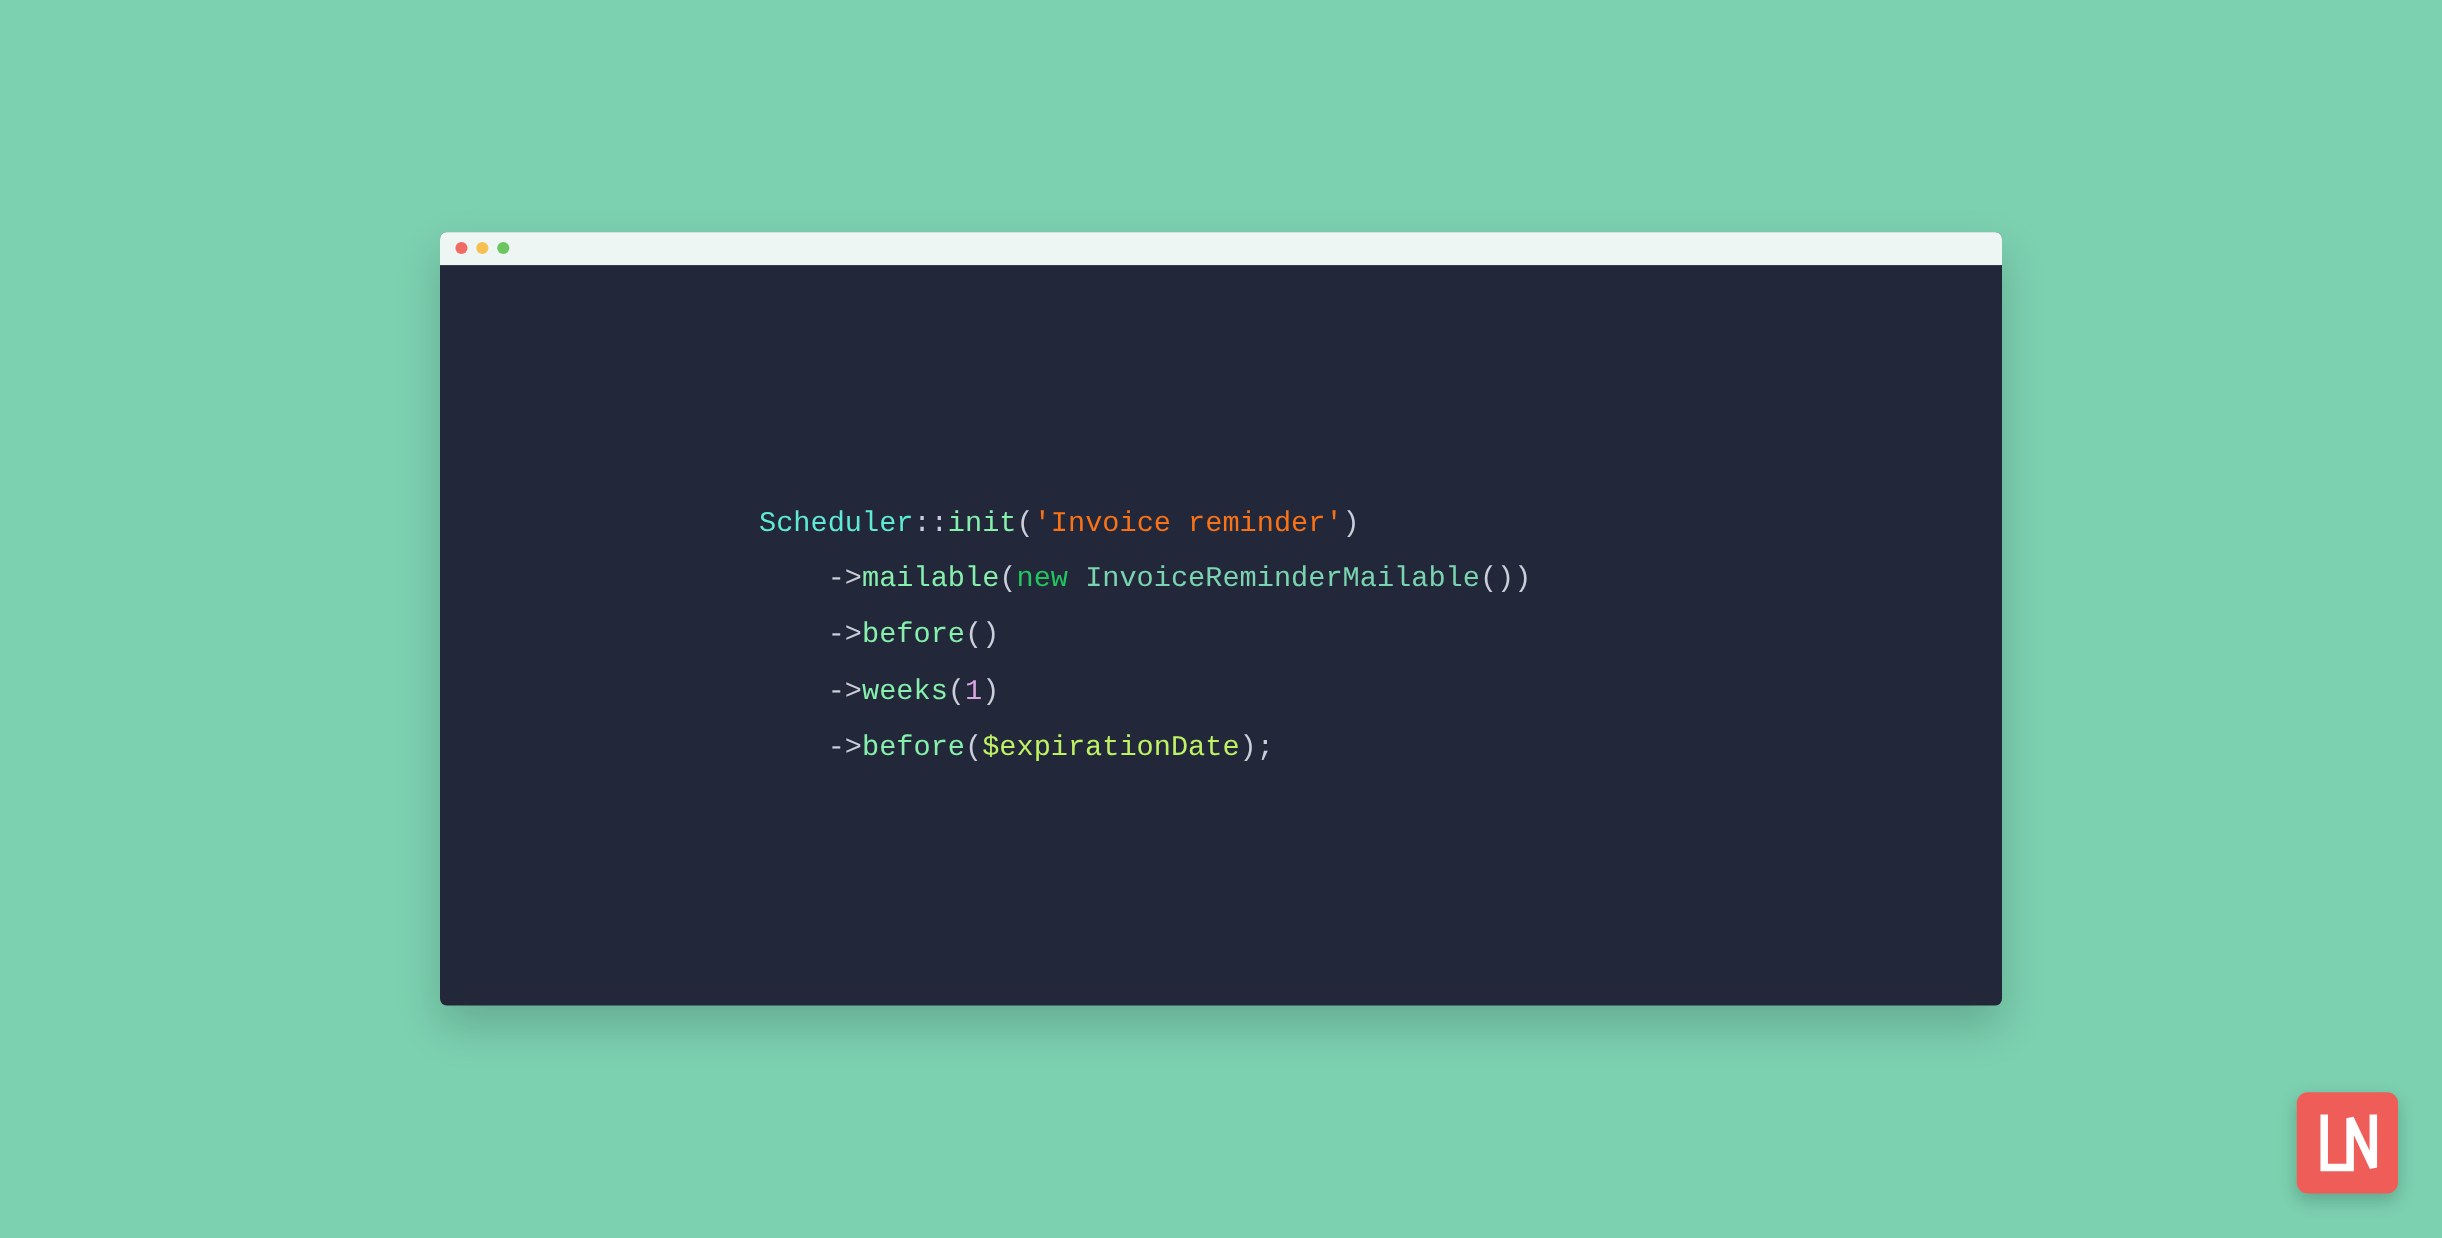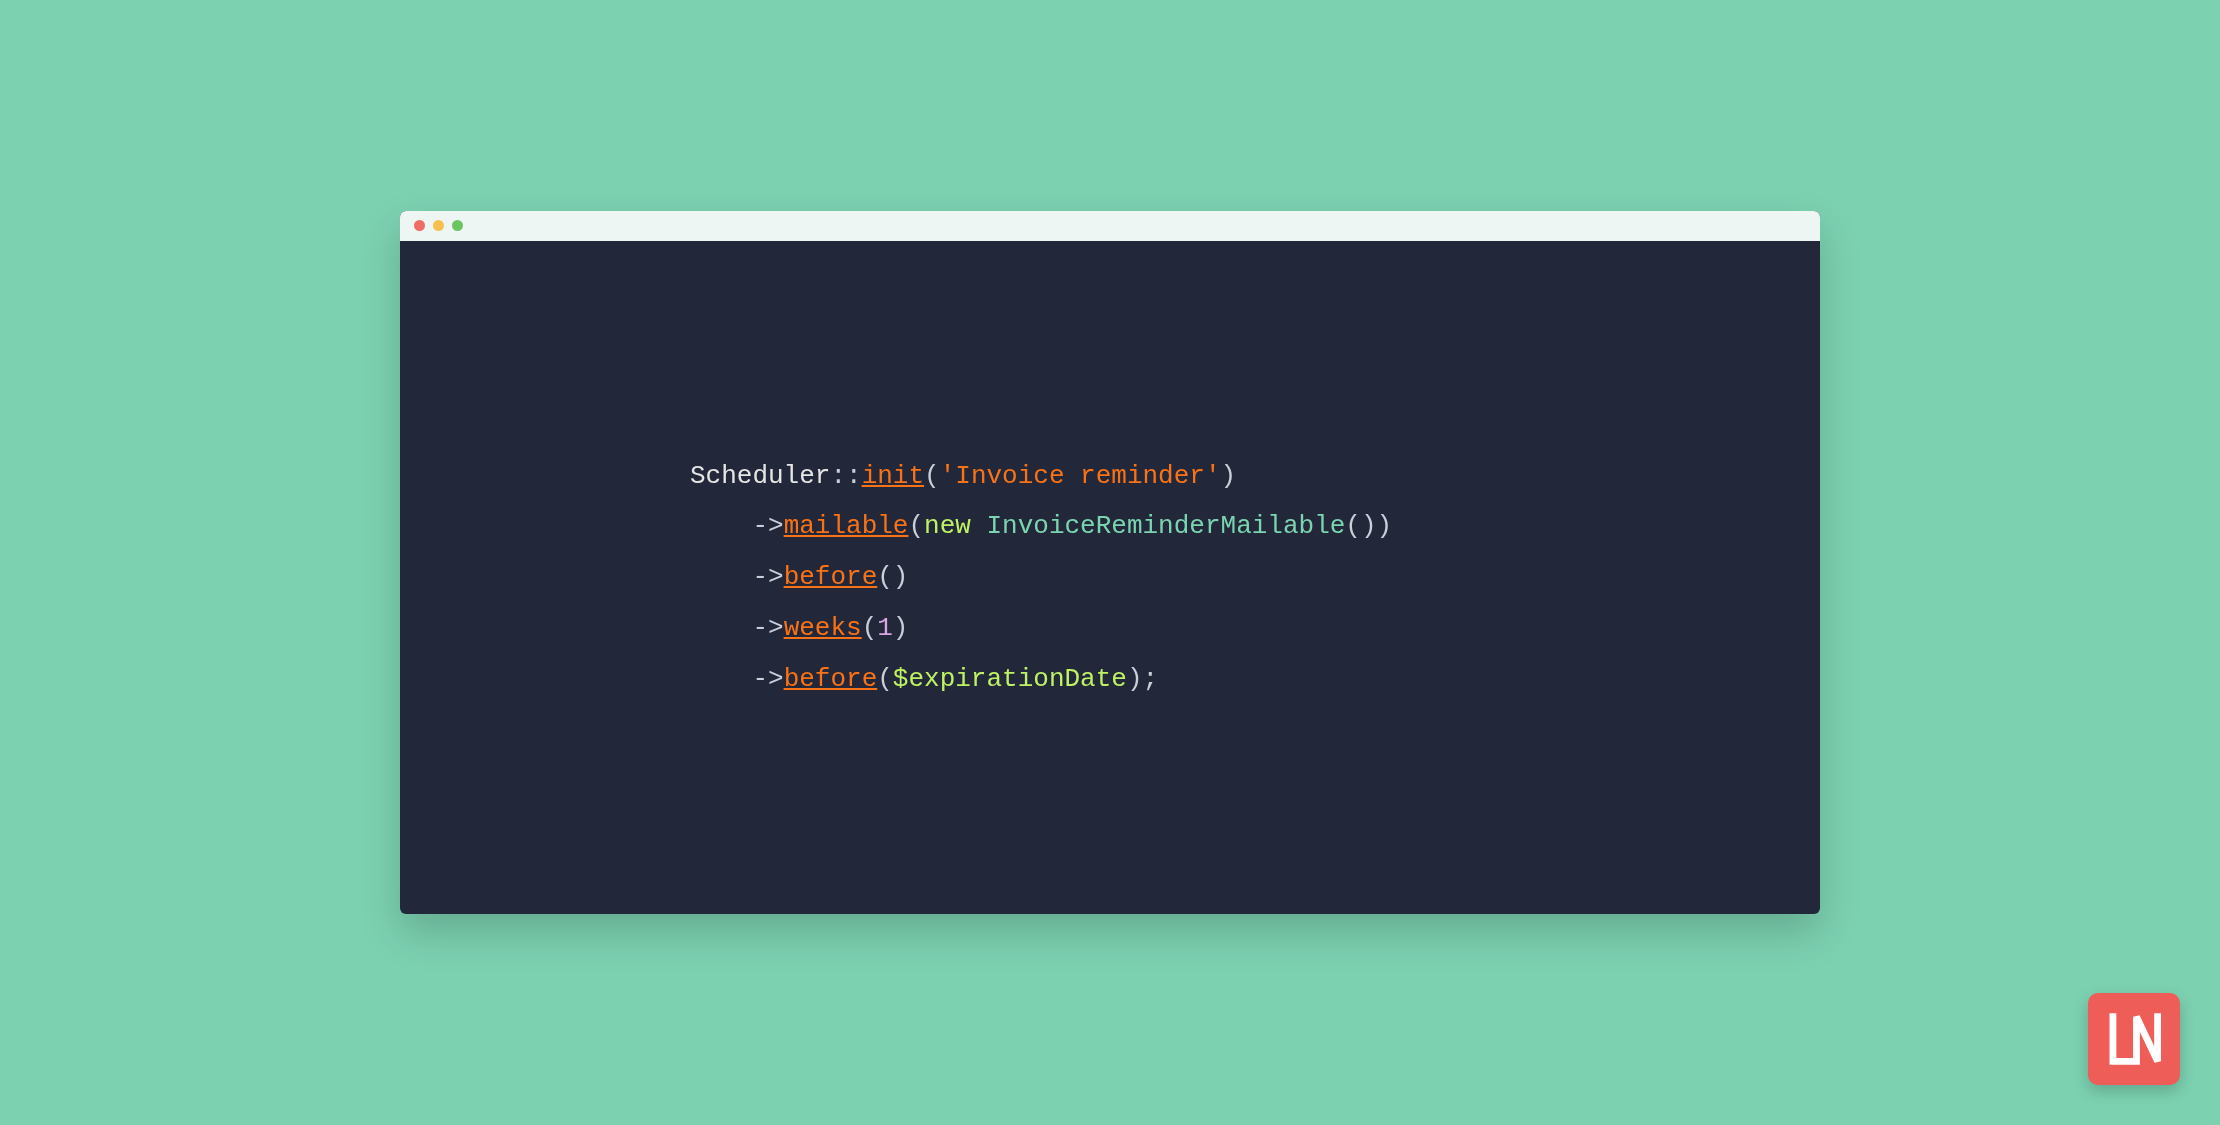--- a/index.html
+++ b/index.html
@@ -38,26 +38,26 @@
 
   .code-area {
     padding: 210px 60px 210px 290px;
     font-size: 26px;
     line-height: 1.95;
     color: #d9dde7;
     white-space: pre;
   }
   .indent { display:inline-block; width: 4ch; }
 
-  .tk-class    { color: #e5e5e5; text-align: center; }
+  .tk-class    { color: #5eead4; text-align: center; }
   .tk-punc     { color: #c9ced9; }
   .tk-op       { color: #c9ced9; }
-  .tk-method   { color: #f97316; text-decoration: underline; }
+  .tk-method   { color: #86efac; }
   .tk-string   { color: #f97316; }
-  .tk-kw       { color: #bef264; }
+  .tk-kw       { color: #22c55e; }
   .tk-type     { color: #7bd4b0; text-align: center; }
   .tk-num      { color: #d8a6e0; }
   .tk-var      { color: #bef264; }
 
   .badge {
     position: absolute;
     right: 40px;
     bottom: 40px;
     width: 92px;
     height: 92px;

